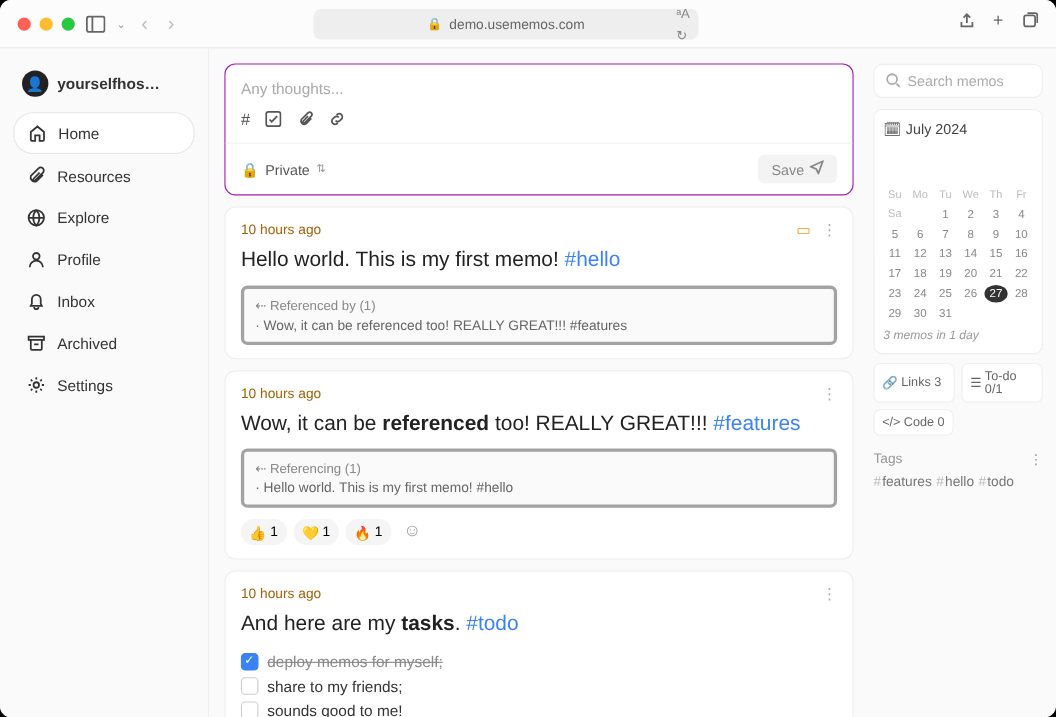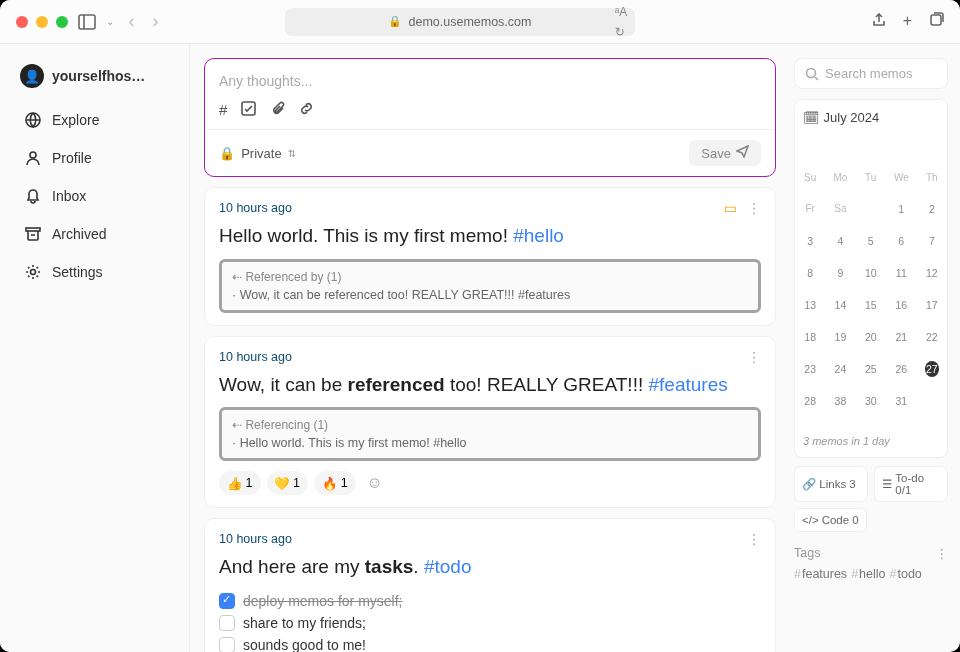--- a/index.html
+++ b/index.html
@@ -26,41 +26,41 @@
 .main { flex:1; padding:14px 14px; overflow-y:auto; }
 .composer { background:#fff; border:1px solid #a21caf; border-radius:10px; padding:12px 14px; margin-bottom:10px; }
 .composer-input { color:#aaa; font-size:14px; padding:2px 0 12px; }
 .composer-icons { display:flex; gap:14px; color:#555; font-size:15px; padding-bottom:10px; }
 .composer-foot { display:flex; align-items:center; justify-content:space-between; border-top:1px solid #f1f1f1; padding-top:10px; margin:0 -14px -12px; padding-left:14px; padding-right:14px; padding-bottom:10px; }
 .privacy-chip { display:flex; align-items:center; gap:6px; font-size:13px; color:#555; }
 .privacy-chip .chev { font-size:10px; color:#999; }
 .save-btn { background:#f3f3f3; color:#888; font-size:13px; padding:5px 12px; border-radius:6px; display:flex; align-items:center; gap:5px; }
 .memo { background:#fff; border:1px solid #eee; border-radius:10px; padding:12px 14px; margin-bottom:10px; position:relative; }
 .memo-head { display:flex; justify-content:space-between; align-items:center; margin-bottom:6px; }
-.timestamp { font-size:12.5px; color:#0c4a6e; }
+.timestamp { font-size:12.5px; color:#a16207; }
 .memo-actions { display:flex; gap:10px; color:#aaa; font-size:14px; }
 .memo-body { font-size:19px; color:#222; line-height:1.5; }
 .memo-body .tag { color:#3b82f6; }
 .memo-body b { font-weight:700; }
 .ref-box { background:#fafafa; border:3px solid #a3a3a3; border-radius:6px; padding:8px 10px; margin-top:8px; font-size:12px; color:#888; }
 .ref-box .ref-line { color:#666; margin-top:4px; font-size:12.5px; }
 .reactions { display:flex; gap:6px; margin-top:10px; }
 .reaction { background:#f5f5f5; border-radius:12px; padding:3px 8px; font-size:12.5px; display:flex; align-items:center; gap:3px; }
 .react-add { color:#999; padding:3px 5px; }
 .tasks { margin-top:8px; }
 .task { display:flex; align-items:flex-end; gap:8px; font-size:14px; color:#333; padding:3px 0; }
 .chk { width:16px; height:16px; border-radius:4px; border:1.5px solid #ccc; flex-shrink:0; }
 .chk.done { background:#3b82f6; border-color:#3b82f6; position:relative; }
 .chk.done::after { content:"✓"; color:#fff; font-size:11px; position:absolute; left:2px; top:-1px; }
 .task.done span { text-decoration:line-through; color:#888; }
 .rpanel { width:170px; padding:14px 12px 14px 4px; }
-.search-box { background:#fff; border:1px solid #eee; border-radius:8px; padding:7px 10px; display:flex; align-items:center; gap:6px; color:#aaa; font-size:13px; margin-bottom:10px; }
+.search-box { background:#fff; border:1px solid #eee; border-radius:8px; padding:7px 10px; display:flex; gap:6px; color:#aaa; font-size:13px; margin-bottom:10px; }
 .cal { background:#fff; border:1px solid #eee; border-radius:8px; padding:10px 8px; font-size:11px; }
 .cal-head { display:flex; align-items:center; gap:4px; font-size:13px; font-weight:500; color:#444; margin-bottom:6px; }
-.cal-grid { display:grid; grid-template-columns:repeat(5,1fr); gap:16px; text-align:center;margin-top:45px; }
+.cal-grid { display:grid; grid-template-columns:repeat(6,1fr); gap:2px; text-align:center;margin-top:45px; }
 .cal-dow { color:#bbb; font-size:10px; padding:2px 0; }
 .cal-day { color:#888; padding:2px 0; font-size:10.5px; }
 .cal-day.active { background:#333; color:#fff; border-radius:50%; }
 .cal-foot { color:#999; font-size:11px; font-style:italic; margin-top:6px; }
 .stat-row { display:flex; gap:6px; margin-top:8px; }
 .stat-chip { background:#fff; border:1px solid #eee; border-radius:6px; padding:5px 7px; font-size:11.5px; color:#666; display:flex; align-items:center; gap:3px; flex:1; }
 .code-chip { background:#fff; border:1px solid #eee; border-radius:6px; padding:5px 7px; font-size:11.5px; color:#666; display:inline-flex; align-items:center; gap:3px; margin-top:6px; }
 .tags-sec { margin-top:14px; }
 .tags-head { display:flex; justify-content:space-between; color:#999; font-size:12.5px; margin-bottom:6px; }
 .tag-list { display:flex; flex-wrap:wrap; gap:4px; }
@@ -107,20 +107,32 @@
     </div>
   </div>
 
   <div class="content">
     <div class="sidebar">
       <div class="user-row">
         <div class="avatar">👤</div>
         <div class="user-name">yourselfhos…</div>
       </div>
       <div id="nav-list">
+          <div class="nav-item active">
+            <span class="ic"><svg viewBox="0 0 18 18">
+                <path d="M3 8l6-5 6 5v7a1 1 0 0 1-1 1h-3v-5H7v5H4a1 1 0 0 1-1-1z"></path>
+              </svg></span>
+            <span>Home</span>
+          </div>
+          <div class="nav-item">
+            <span class="ic"><svg viewBox="0 0 18 18">
+                <path d="M15 8l-6 6a4 4 0 0 1-5-5l7-7a2.5 2.5 0 0 1 4 4l-7 7a1 1 0 0 1-1.5-1.5L12 6"></path>
+              </svg></span>
+            <span>Resources</span>
+          </div>
           <div class="nav-item">
             <span class="ic"><svg viewBox="0 0 18 18">
                 <circle cx="9" cy="9" r="7"></circle>
                 <path d="M2 9h14M9 2a10 10 0 0 1 0 14a10 10 0 0 1 0-14"></path>
               </svg></span>
             <span>Explore</span>
           </div>
           <div class="nav-item">
             <span class="ic"><svg viewBox="0 0 18 18">
                 <circle cx="9" cy="6" r="3"></circle>
@@ -293,21 +305,21 @@
             <div class="cal-day">19</div>
             <div class="cal-day">20</div>
             <div class="cal-day">21</div>
             <div class="cal-day">22</div>
             <div class="cal-day">23</div>
             <div class="cal-day">24</div>
             <div class="cal-day">25</div>
             <div class="cal-day">26</div>
             <div class="cal-day active">27</div>
             <div class="cal-day">28</div>
-            <div class="cal-day">38</div>
+            <div class="cal-day">29</div>
             <div class="cal-day">30</div>
             <div class="cal-day">31</div>
             <div class="cal-day"></div>
             <div class="cal-day"></div>
             <div class="cal-day"></div>
           </div>
         <div class="cal-foot">3 memos in 1 day</div>
       </div>
       <div class="stat-row">
         <div class="stat-chip">

